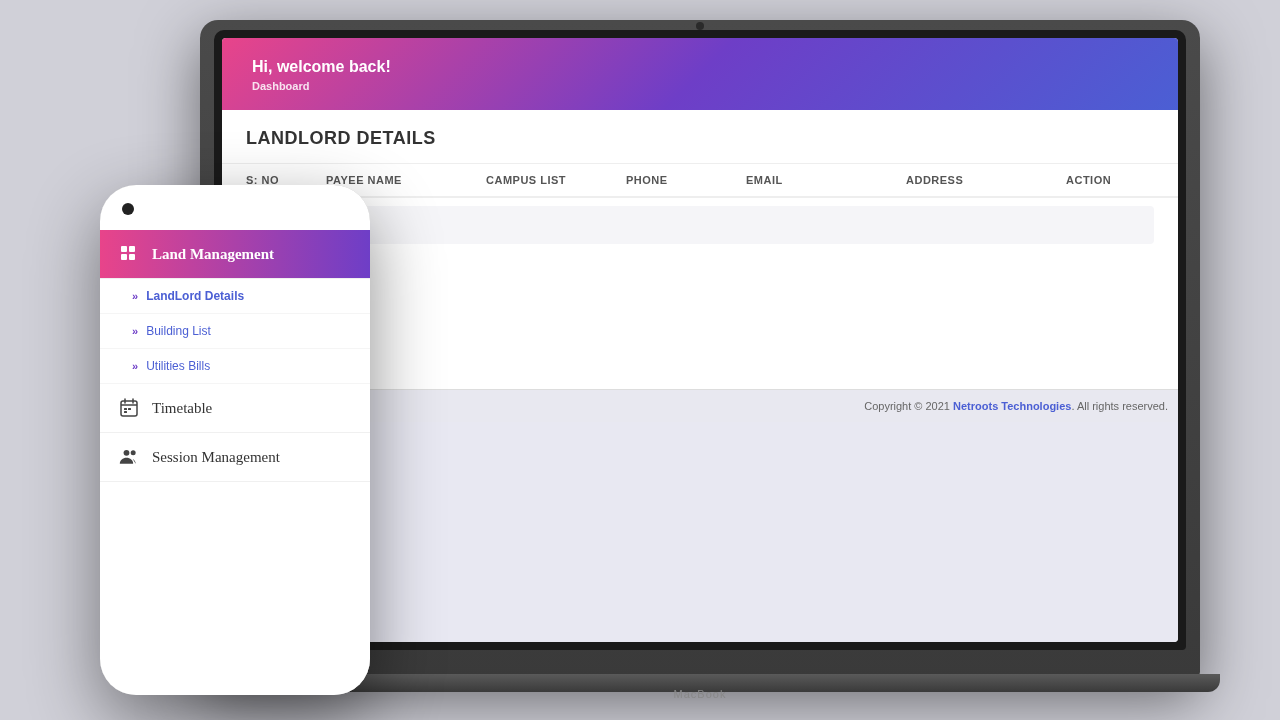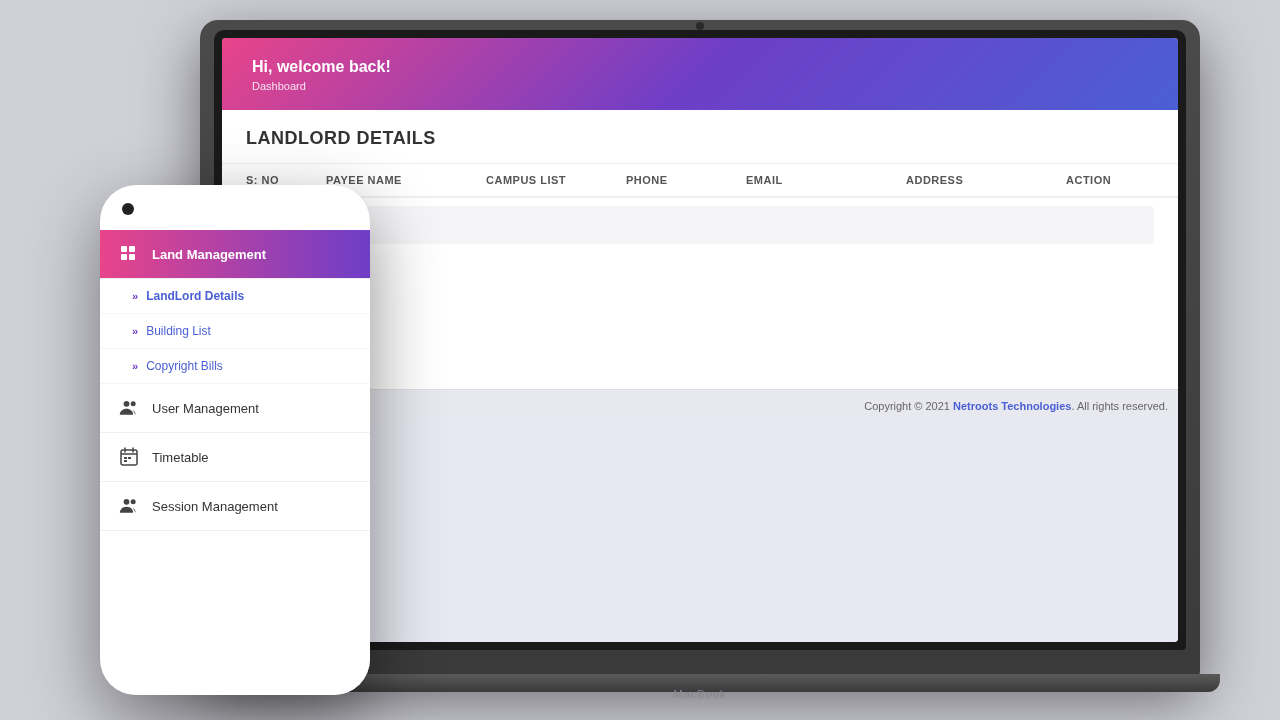--- a/index.html
+++ b/index.html
@@ -90,21 +90,21 @@
     }
     .laptop-header-welcome {
       color: white;
       font-size: 16px;
       font-weight: 700;
       margin-bottom: 4px;
     }
     .laptop-header-subtitle {
       color: rgba(255,255,255,0.85);
       font-size: 11px;
-      font-weight: 400;
+      font-weight: 700;
     }
     .laptop-main {
       flex: 1;
       background: white;
       margin: 0;
       overflow: hidden;
     }
     .laptop-main-header {
       display: flex;
       align-items: center;
@@ -230,23 +230,24 @@
       display: flex;
       align-items: center;
       justify-content: center;
       flex-shrink: 0;
       font-size: 16px;
     }
     .nav-item.active .nav-icon {
       color: white;
     }
     .nav-label {
-      font-size: 13px;
+      font-size: 15px;
       font-weight: 500;
       color: #333;
+      font-family: Liberation Serif, serif;
     }
     .nav-sub-items {
       padding: 0 0 0 0;
     }
     .nav-sub-item {
       display: flex;
       align-items: center;
       padding: 10px 18px 10px 32px;
       cursor: pointer;
       gap: 8px;
@@ -336,35 +337,24 @@
         <div class="nav-sub-item">
           <span class="nav-sub-arrow">»</span>
           <span class="nav-sub-label active-sub">LandLord Details</span>
         </div>
         <div class="nav-sub-item">
           <span class="nav-sub-arrow">»</span>
           <span class="nav-sub-label">Building List</span>
         </div>
         <div class="nav-sub-item">
           <span class="nav-sub-arrow">»</span>
-          <span class="nav-sub-label">Copyright Bills</span>
-        </div>
-      </div>
-
-      <div class="nav-item">
-        <div class="nav-icon nav-icon-users">
-          <svg width="20" height="20" viewBox="0 0 24 24" fill="#444">
-            <circle cx="9" cy="7" r="3.5"></circle>
-            <path d="M1 20c0-4 3.6-7 8-7s8 3 8 7"></path>
-            <circle cx="17" cy="7" r="3"></circle>
-            <path d="M20 20c0-2.5-1.5-4.7-3.5-5.7"></path>
-          </svg>
-        </div>
-        <span class="nav-label">User Management</span>
-      </div>
+          <span class="nav-sub-label">Utilities Bills</span>
+        </div>
+      </div>
+
 
 
       <div class="nav-item">
         <div class="nav-icon">
           <svg width="18" height="20" viewBox="0 0 18 20" fill="#444">
             <rect x="1" y="3" width="16" height="15" rx="2" stroke="#444" stroke-width="1.5" fill="none"></rect>
             <line x1="1" y1="7" x2="17" y2="7" stroke="#444" stroke-width="1.5"></line>
             <line x1="5" y1="1" x2="5" y2="5" stroke="#444" stroke-width="1.5" stroke-linecap="round"></line>
             <line x1="13" y1="1" x2="13" y2="5" stroke="#444" stroke-width="1.5" stroke-linecap="round"></line>
             <rect x="4" y="10" width="3" height="2" rx="0.5" fill="#444"></rect>

